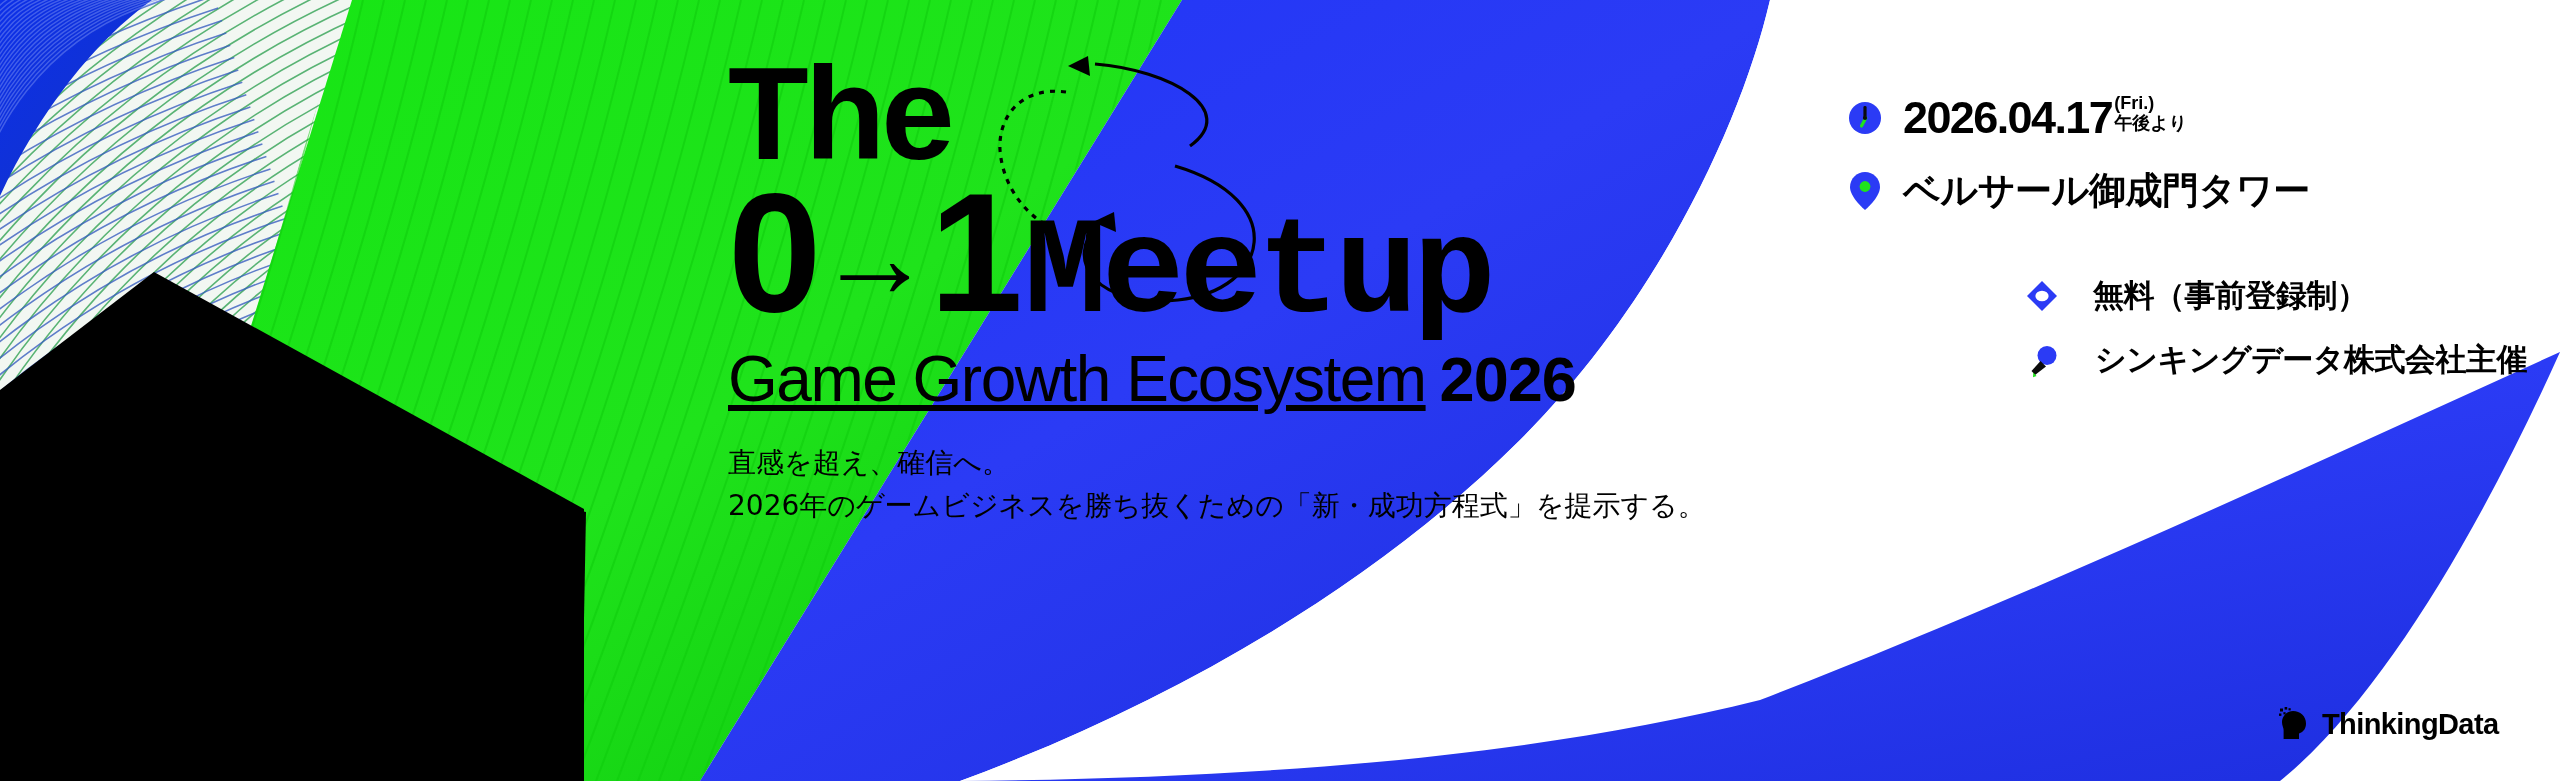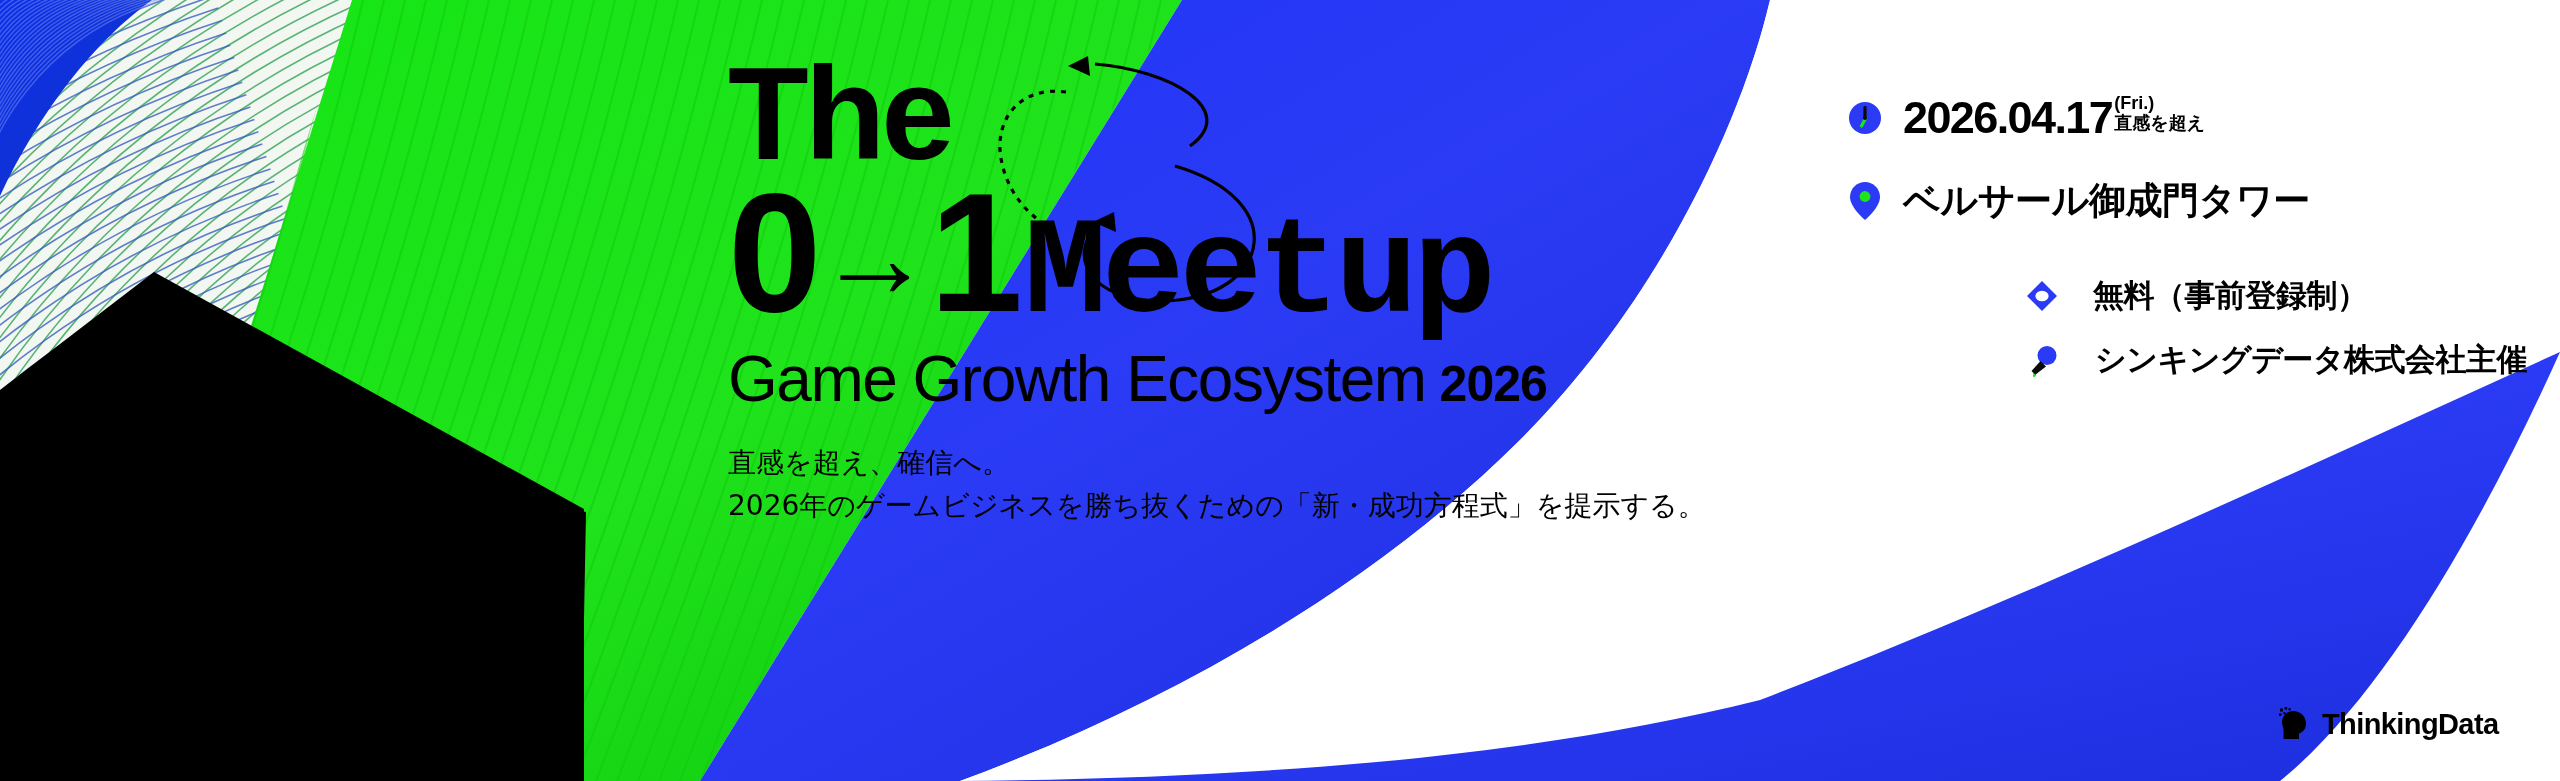--- a/index.html
+++ b/index.html
@@ -69,23 +69,24 @@
   #line-ecosystem {
     margin-top: 6px;
     display: flex;
     align-items: baseline;
     letter-spacing: -1.5px;
   }
   #ecosystem-text {
     font-size: 64px;
     font-weight: 400;
     font-family: "Liberation Sans", sans-serif;
+    text-decoration: underline;
   }
   #ecosystem-year {
-    font-size: 50px;
+    font-size: 63px;
     font-weight: 700;
     margin-left: 14px;
     letter-spacing: -1px;
   }
 
   #lede {
     margin-top: 26px;
     font-size: 28px;
     line-height: 1.52;
     font-weight: 400;
@@ -100,21 +101,21 @@
     left: 1845px;
     top: 92px;
     z-index: 40;
     color: #000000;
   }
   .info-row {
     display: flex;
     align-items: center;
     gap: 18px;
   }
-  #row-date { margin-bottom: 32px; }
+  #row-date { margin-bottom: 22px; }
   .info-icon { flex: 0 0 auto; display: block; }
 
   #date-main {
     font-size: 45px;
     font-weight: 700;
     letter-spacing: -1.6px;
     font-family: "Liberation Sans", sans-serif;
   }
   #date-suffix {
     display: inline-block;
@@ -529,21 +530,21 @@
   <div id="info-panel">
 
     <div class="info-row" id="row-date">
       <svg class="info-icon" width="40" height="40" viewBox="0 0 40 40">
         <circle cx="20" cy="20" r="16" fill="#2B3BF5"></circle>
         <rect x="18.4" y="8" width="3.2" height="13" rx="1.4" fill="#0B0B0B"></rect>
         <rect x="19.2" y="18.6" width="3.2" height="12" rx="1.4" fill="#1FE31B" transform="rotate(28 20.8 20)"></rect>
         <circle cx="20" cy="20" r="2.1" fill="#0B0B0B"></circle>
       </svg>
       <div>
-        <span id="date-main">2026.04.17</span><span id="date-suffix"><span id="date-dow">(Fri.)</span><br><span id="date-time">直感を超え</span></span>
+        <span id="date-main">2026.04.17</span><span id="date-suffix"><span id="date-dow">(Fri.)</span><br><span id="date-time">午後より</span></span>
       </div>
     </div>
 
     <div class="info-row" id="row-venue">
       <svg class="info-icon" width="40" height="44" viewBox="0 0 40 44">
         <path d="M20 3 C11.7 3 5 9.7 5 18 C5 28.5 20 41 20 41 C20 41 35 28.5 35 18 C35 9.7 28.3 3 20 3 Z" fill="#2B3BF5"></path>
         <circle cx="20" cy="17.5" r="5.4" fill="#1FE31B"></circle>
       </svg>
       <span id="venue-text">ベルサール御成門タワー</span>
     </div>

